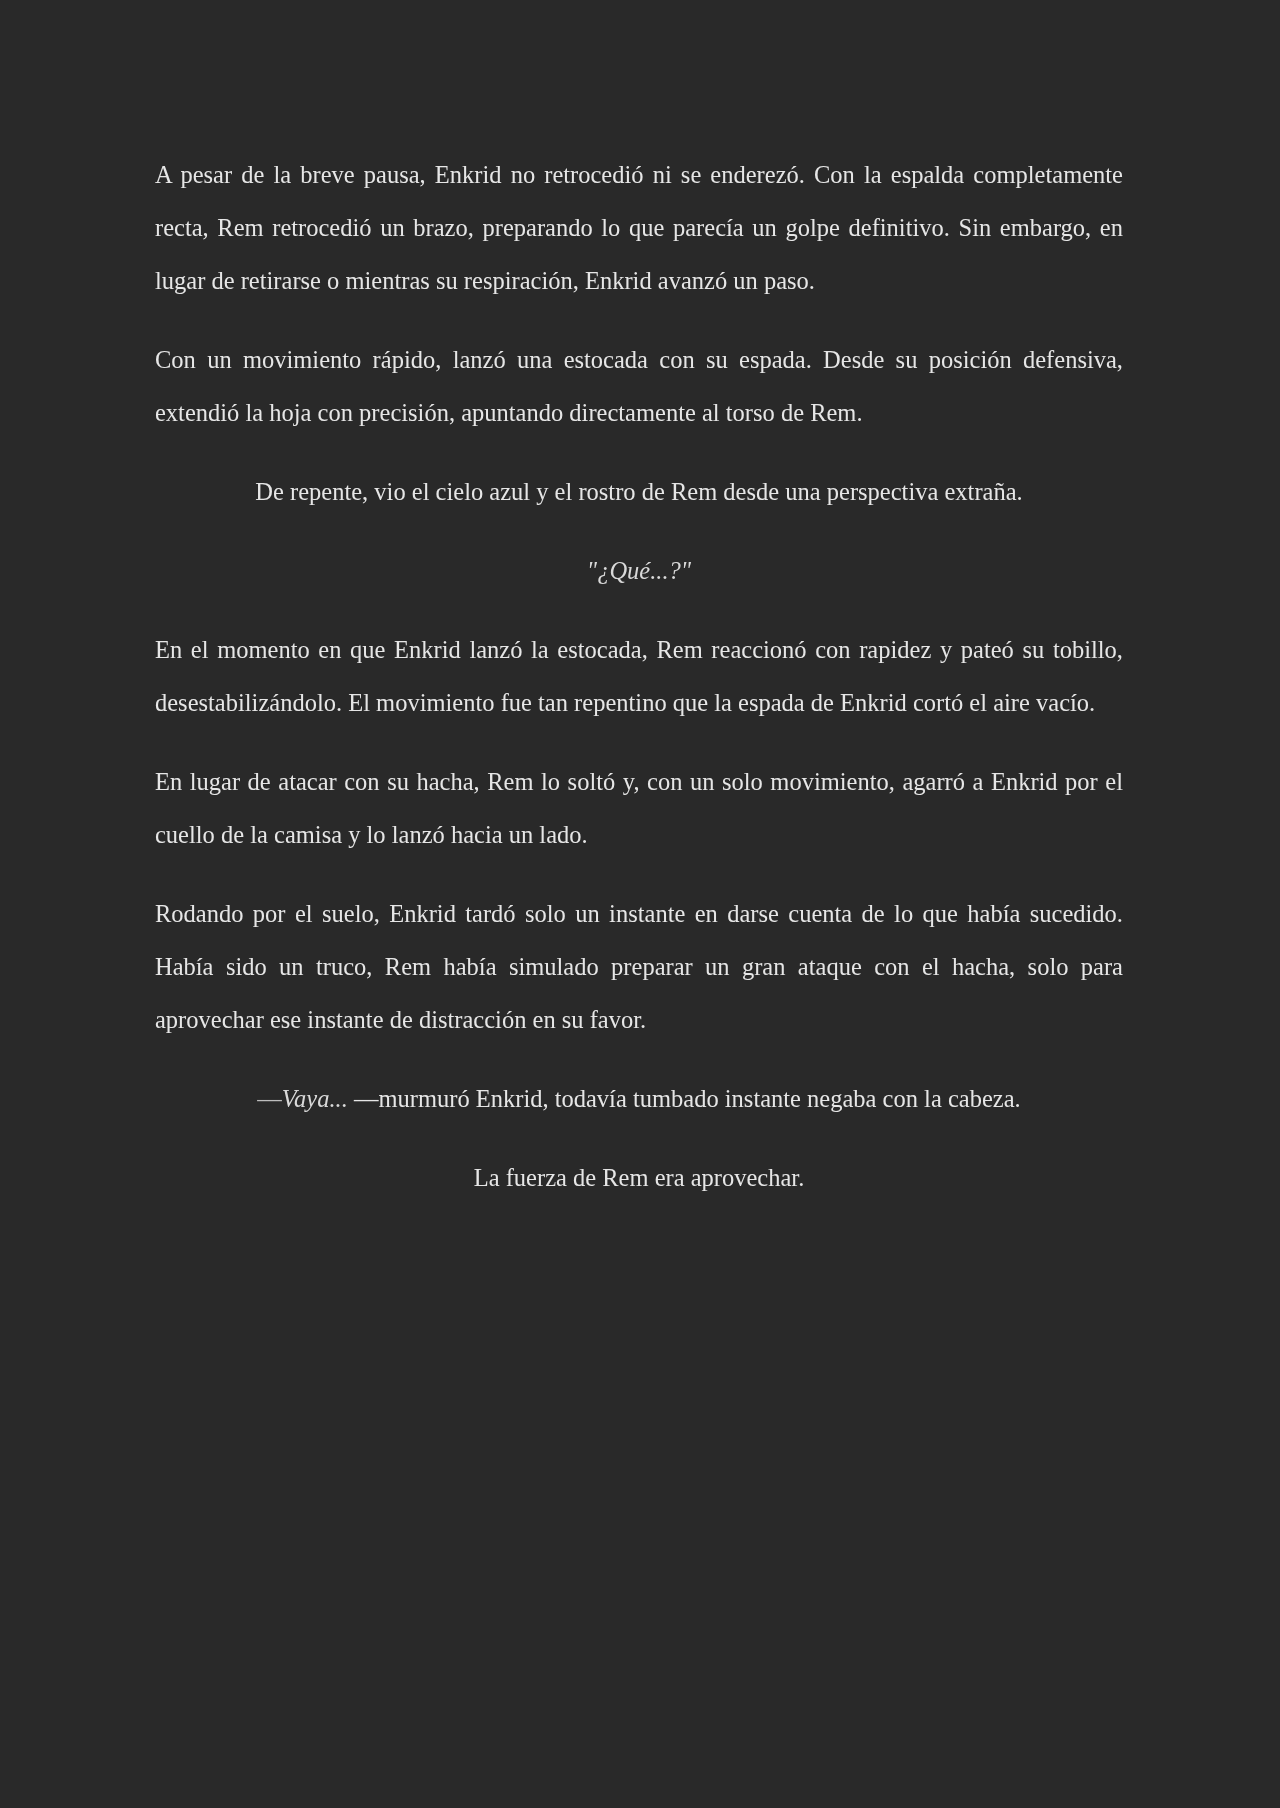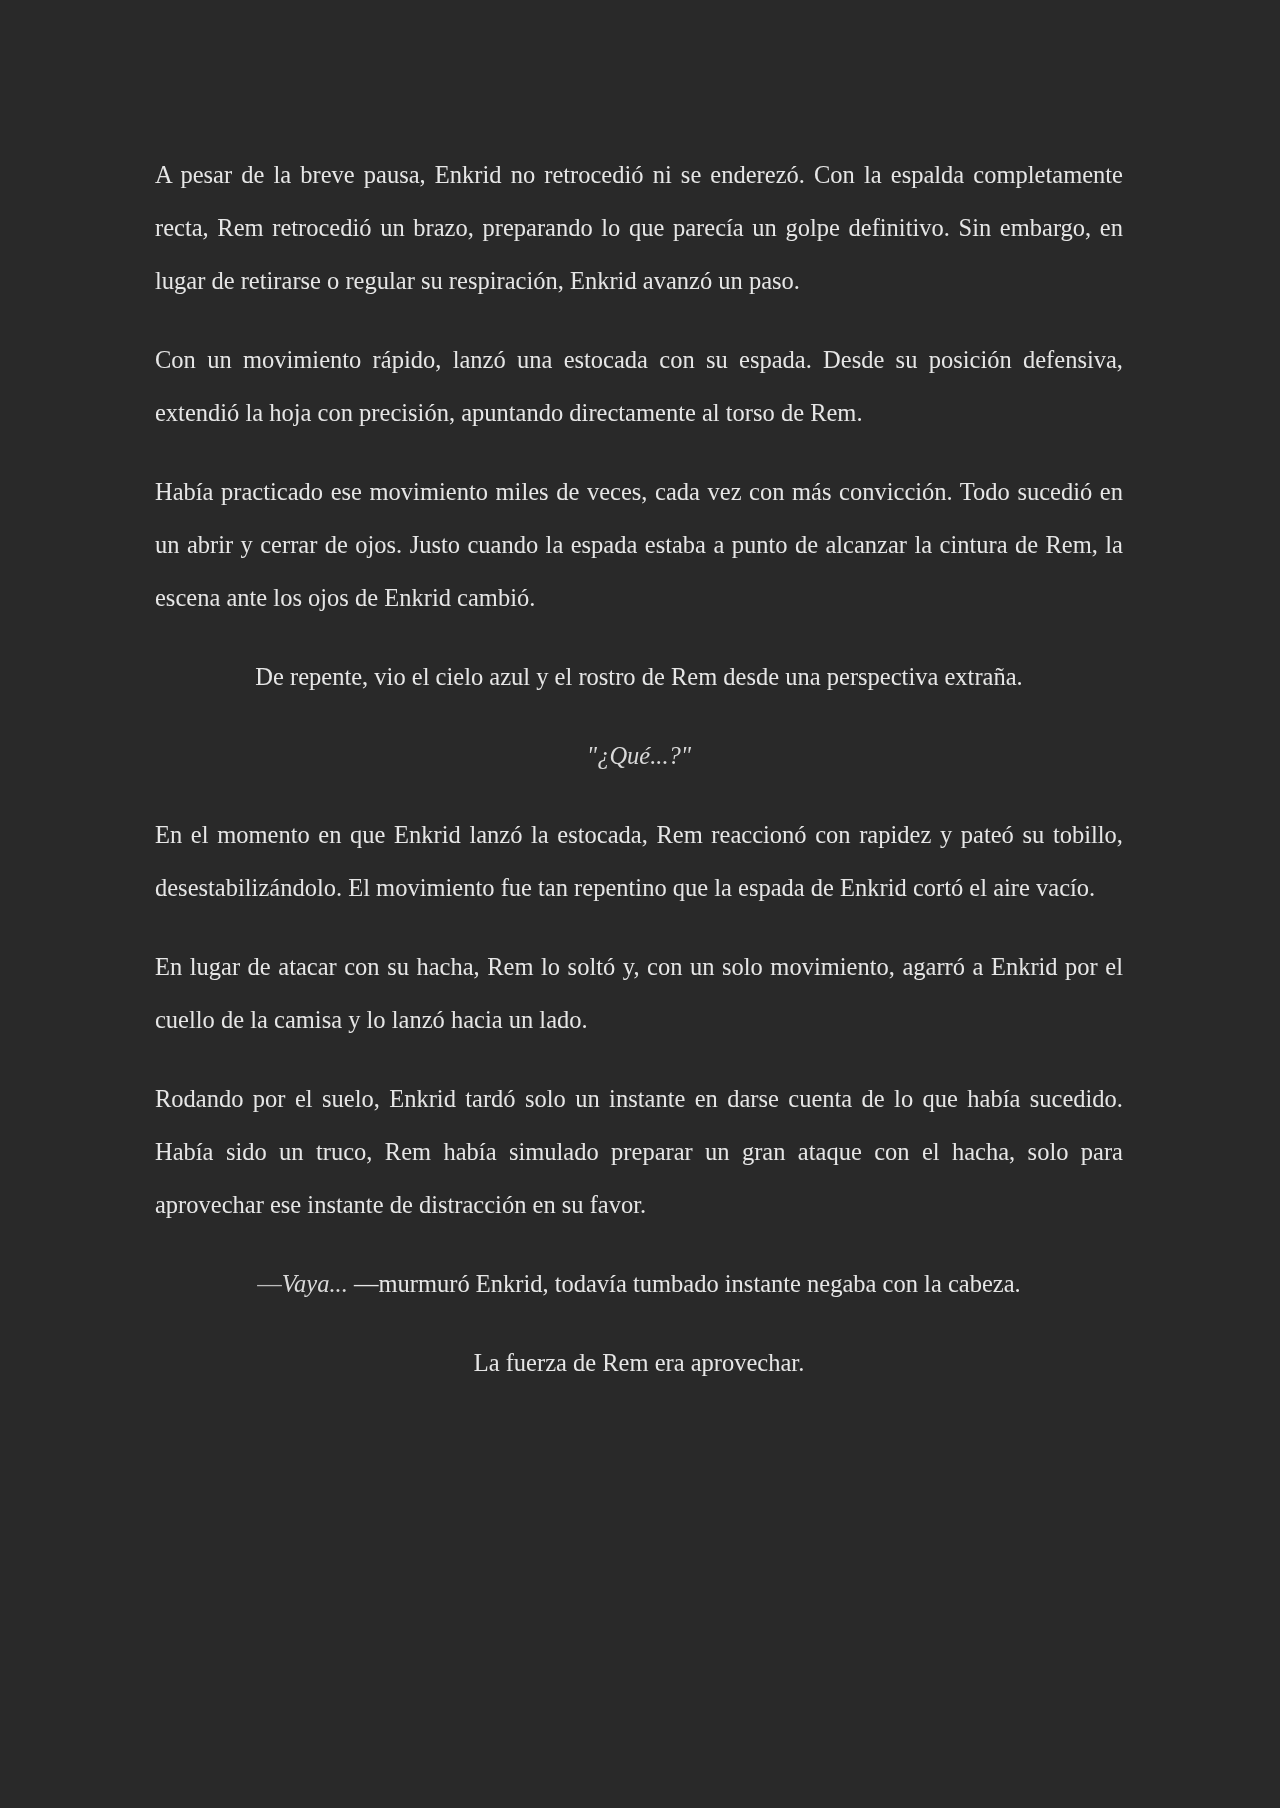--- a/index.html
+++ b/index.html
@@ -35,23 +35,22 @@
       color: #d9d9d9;
     }
     .dash-muted {
       color: #bdbdbd;
     }
   </style>
 </head>
 <body>
 
 <main class="reader">
-  <p>A pesar de la breve pausa, Enkrid no retrocedió ni se enderezó. Con la espalda completamente recta, Rem retrocedió un brazo, preparando lo que parecía un golpe definitivo. Sin embargo, en lugar de retirarse o regular su respiración, Enkrid avanzó un paso.</p>
+  <p>A pesar de la breve pausa, Enkrid no retrocedió ni se enderezó. Con la espalda completamente recta, Rem retrocedió un brazo, preparando lo que parecía un golpe definitivo. Sin embargo, en lugar de retirarse o mientras su respiración, Enkrid avanzó un paso.</p>
   <p>Con un movimiento rápido, lanzó una estocada con su espada. Desde su posición defensiva, extendió la hoja con precisión, apuntando directamente al torso de Rem.</p>
-  <p>Había practicado ese movimiento miles de veces, cada vez con más convicción. Todo sucedió en un abrir y cerrar de ojos. Justo cuando la espada estaba a punto de alcanzar la cintura de Rem, la escena ante los ojos de Enkrid cambió.</p>
   <p class="last-line-left">De repente, vio el cielo azul y el rostro de Rem desde una perspectiva extraña.</p>
   <p class="italic last-line-left">"¿Qué...?"</p>
   <p>En el momento en que Enkrid lanzó la estocada, Rem reaccionó con rapidez y pateó su tobillo, desestabilizándolo. El movimiento fue tan repentino que la espada de Enkrid cortó el aire vacío.</p>
   <p>En lugar de atacar con su hacha, Rem lo soltó y, con un solo movimiento, agarró a Enkrid por el cuello de la camisa y lo lanzó hacia un lado.</p>
   <p>Rodando por el suelo, Enkrid tardó solo un instante en darse cuenta de lo que había sucedido. Había sido un truco, Rem había simulado preparar un gran ataque con el hacha, solo para aprovechar ese instante de distracción en su favor.</p>
   <p class="last-line-left"><span class="dash-muted">—</span><span class="italic">Vaya...</span><span> —</span><span>murmuró Enkrid, todavía tumbado instante negaba con la cabeza.</span></p>
   <p class="last-line-left">La fuerza de Rem era aprovechar.</p>
 </main>
 
 </body></html>

